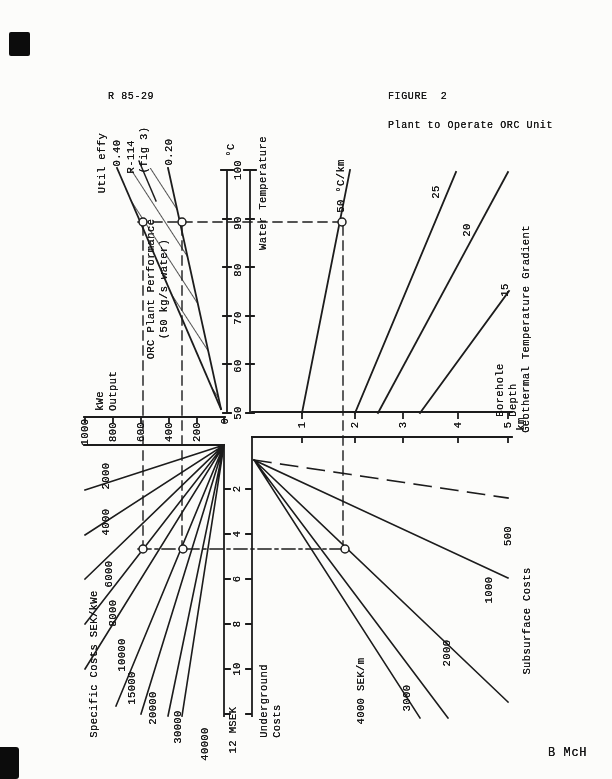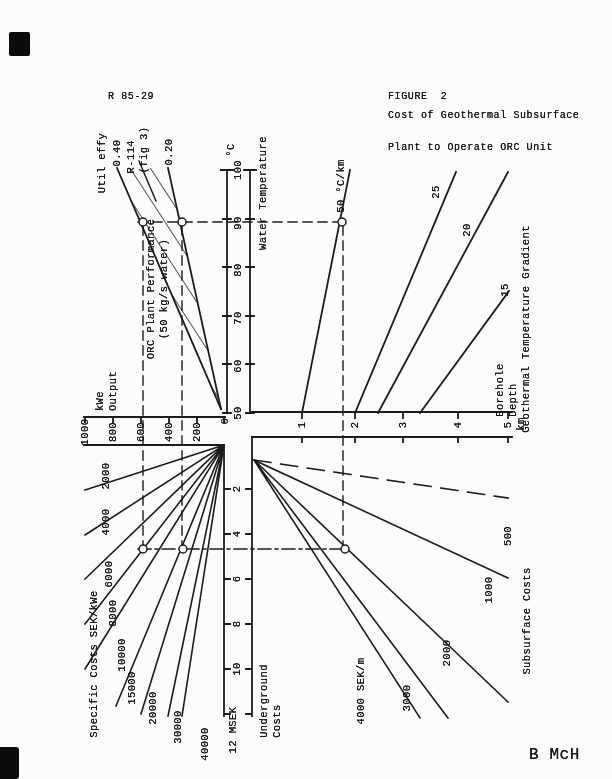--- a/index.html
+++ b/index.html
@@ -17,23 +17,22 @@
 </head>
 <body>
 
 <div id="page">
 
   <div class="mark" style="left:9px;top:32px;width:21px;height:24px;border-radius:2px"></div>
   <div class="mark" style="left:0;top:747px;width:19px;height:32px;border-radius:0 3px 3px 0"></div>
 
   <div class="ht" style="left:108px;top:91px">R 85-29</div>
   <div class="ht" style="left:388px;top:91px">FIGURE  2</div>
-  <div class="ht" style="left:388px;top:110px">Cost of Geothermal Subsurface</div>
-  <div class="ht" style="left:388px;top:142px">Plant to Operate ORC Unit</div>
-  <div class="ht" style="left:529px;top:746px;font-size:16px">B McH</div>
+  <div class="ht" style="left:388px;top:120px">Plant to Operate ORC Unit</div>
+  <div class="ht" style="left:548px;top:746px;font-size:12px">B McH</div>
 
   <svg width="612" height="779" viewBox="0 0 612 779">
     <defs>
       <pattern id="hatch" width="17" height="17" patternUnits="userSpaceOnUse" patternTransform="rotate(-33)">
         <line x1="0" y1="0" x2="0" y2="17" stroke="#1c1c1c" stroke-width="1.5"></line>
       </pattern>
     </defs>
 
     <polygon points="117,168 168,168 221,409" fill="url(#hatch)" stroke="none"></polygon>
 

